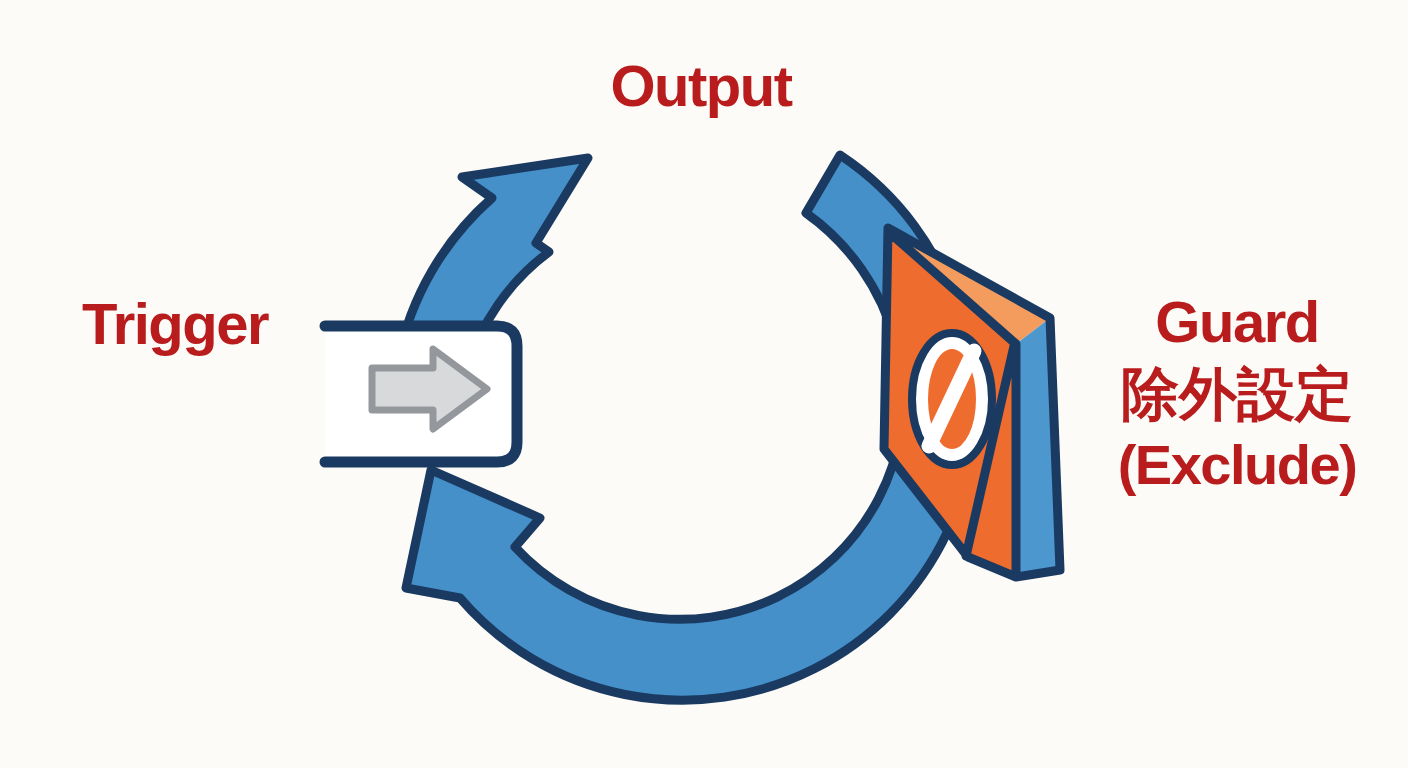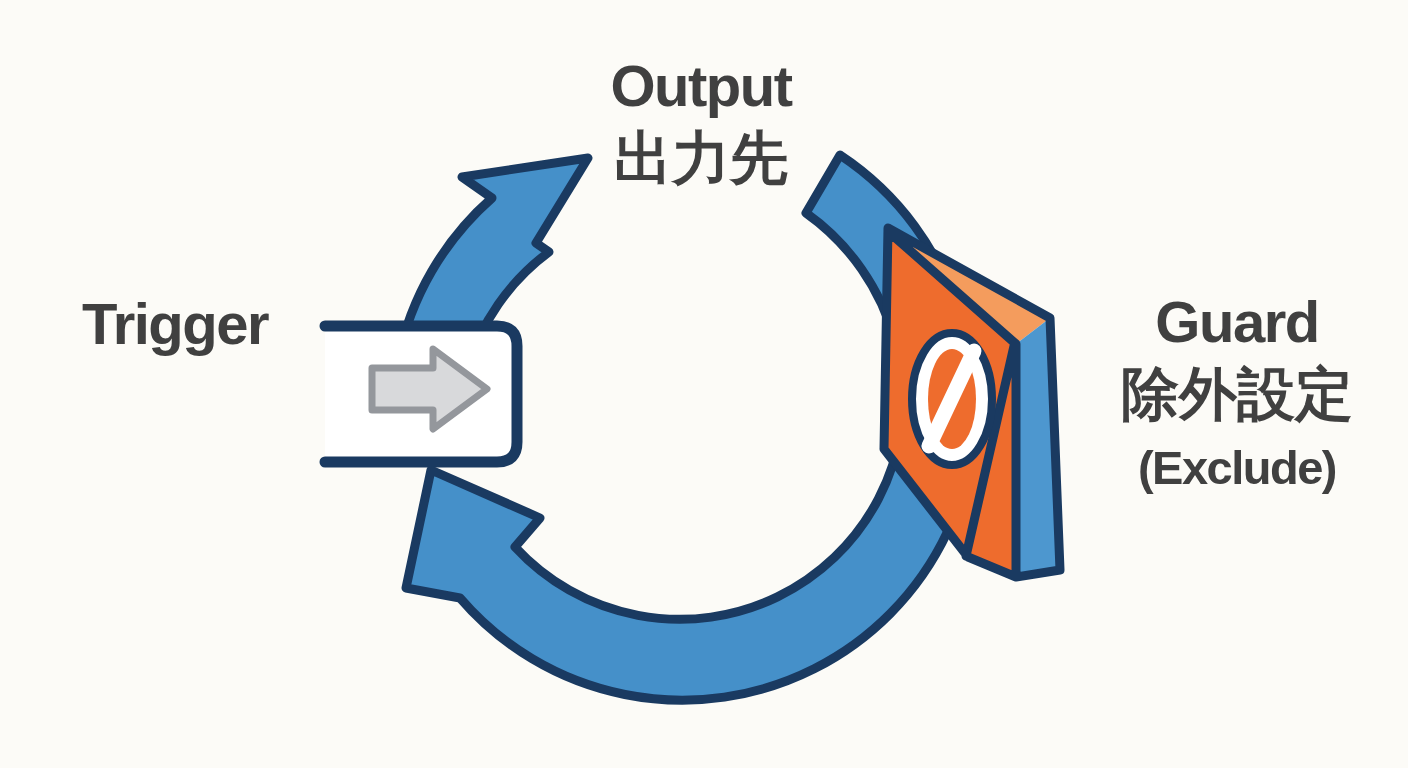--- a/index.html
+++ b/index.html
@@ -15,28 +15,28 @@
   .slab-outline{fill:none;stroke:#1a3a61;stroke-width:9;stroke-linejoin:round;stroke-linecap:round;}
   .slab-face{stroke:none;}
   .nosign-ring{stroke:#1a3a61;stroke-width:8;}
   .nosign-slash{stroke:#ffffff;stroke-width:15;stroke-linecap:round;fill:none;}
   .triggerbox{stroke:#1a3a61;stroke-width:11;stroke-linecap:round;stroke-linejoin:round;}
   .grayarrow{stroke:#94979c;stroke-width:7;stroke-linejoin:round;}
   .label{
     position:absolute;
     transform:translateX(-50%);
     text-align:center;
-    color:#404040;
+    color:#b91c1c;
     font-weight:bold;
     white-space:nowrap;
     line-height:1.1;
   }
   .label .en{font-size:58px;letter-spacing:-1.5px;}
   .label .ja{font-size:58px;letter-spacing:0;margin-top:8px;}
-  .label .note{font-size:47px;letter-spacing:-1.5px;margin-top:16px;}
+  .label .note{font-size:56px;letter-spacing:-1.5px;margin-top:8px;}
 </style>
 </head>
 <body>
 
 <div class="canvas">
 
   <svg class="gfx" width="1408" height="768" viewBox="0 0 1408 768">
 
     <path class="band" d="M 840 155 A 293 293 0 0 1 960 318 L 895 341 A 230 230 0 0 0 806 213 Z" fill="#4590c9"></path>
 
@@ -62,21 +62,20 @@
              A 224 224 0 0 0 467 370 Z" fill="#4590c9"></path>
 
     <g>
       <path class="triggerbox" d="M 325 326 L 497 326 Q 517 326 517 346 L 517 442 Q 517 462 497 462 L 325 462" fill="#ffffff"></path>
       <path class="grayarrow" d="M 372 368 L 433 368 L 433 349 L 487 389 L 433 429 L 433 410 L 372 410 Z" fill="#d8d9db"></path>
     </g>
   </svg>
 
   <div class="label" style="left:701px;top:54px">
     <div class="en">Output</div>
-    <div class="ja">出力先</div>
   </div>
 
   <div class="label" style="left:175px;top:292px">
     <div class="en">Trigger</div>
   </div>
 
   <div class="label" style="left:699px;top:324px">
   </div>
 
   <div class="label" style="left:1237px;top:290px">

